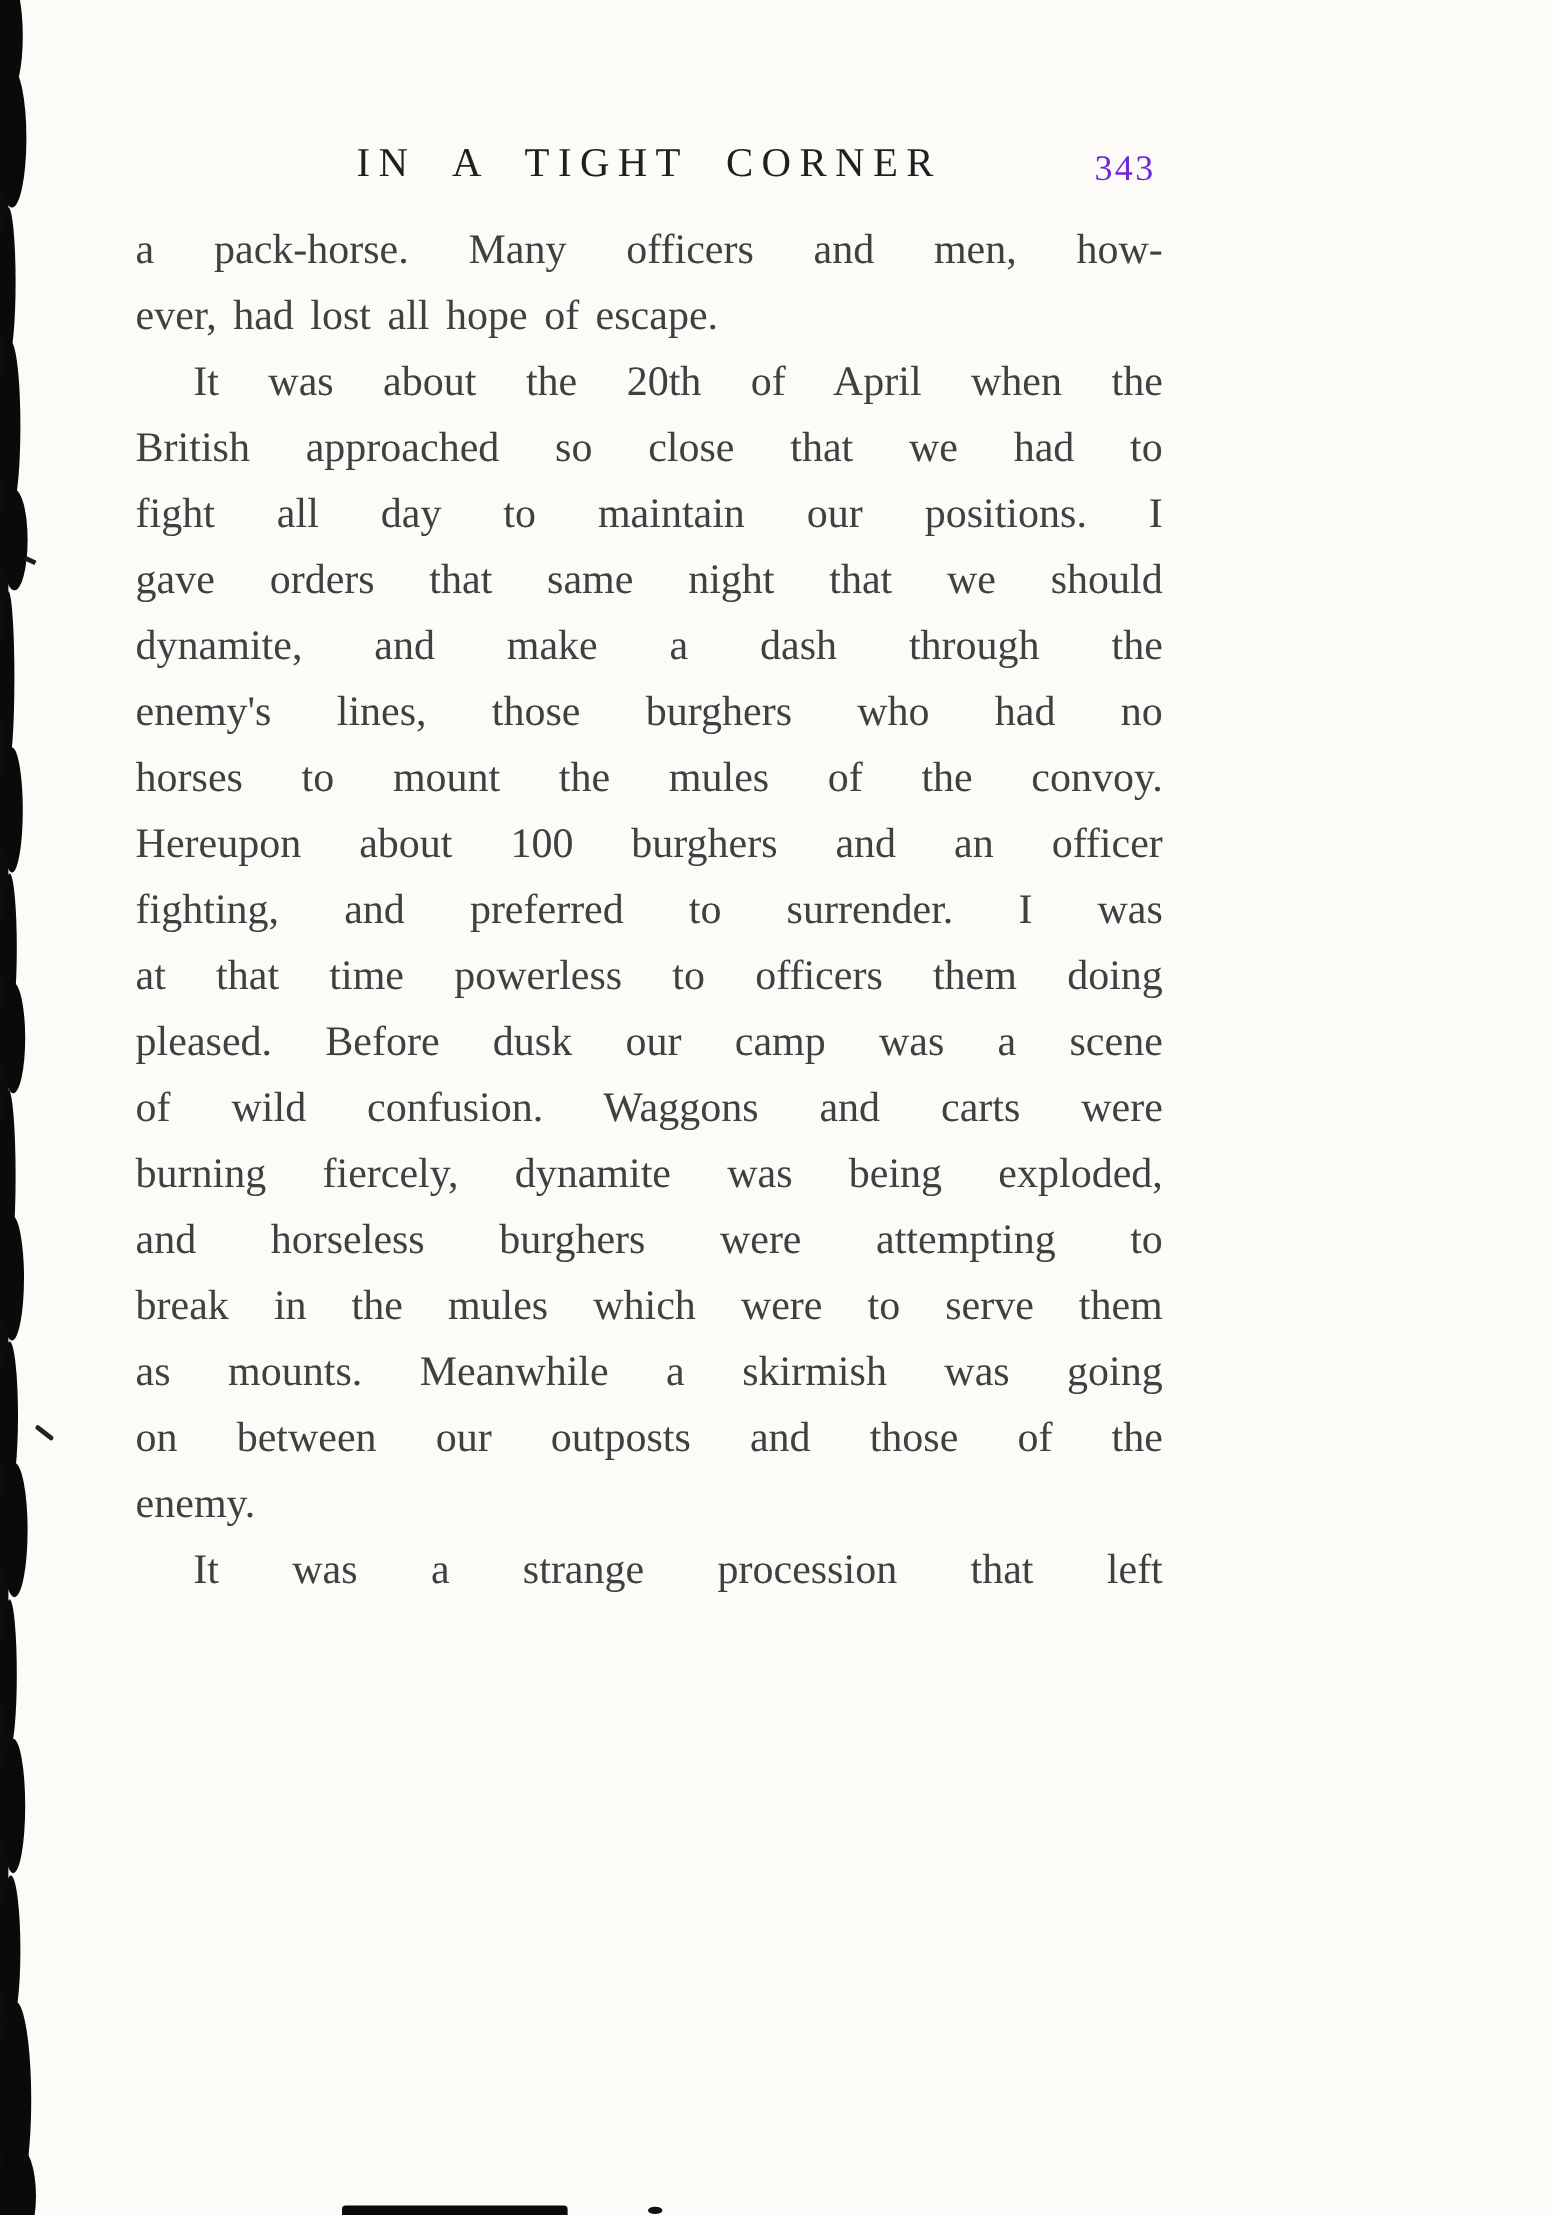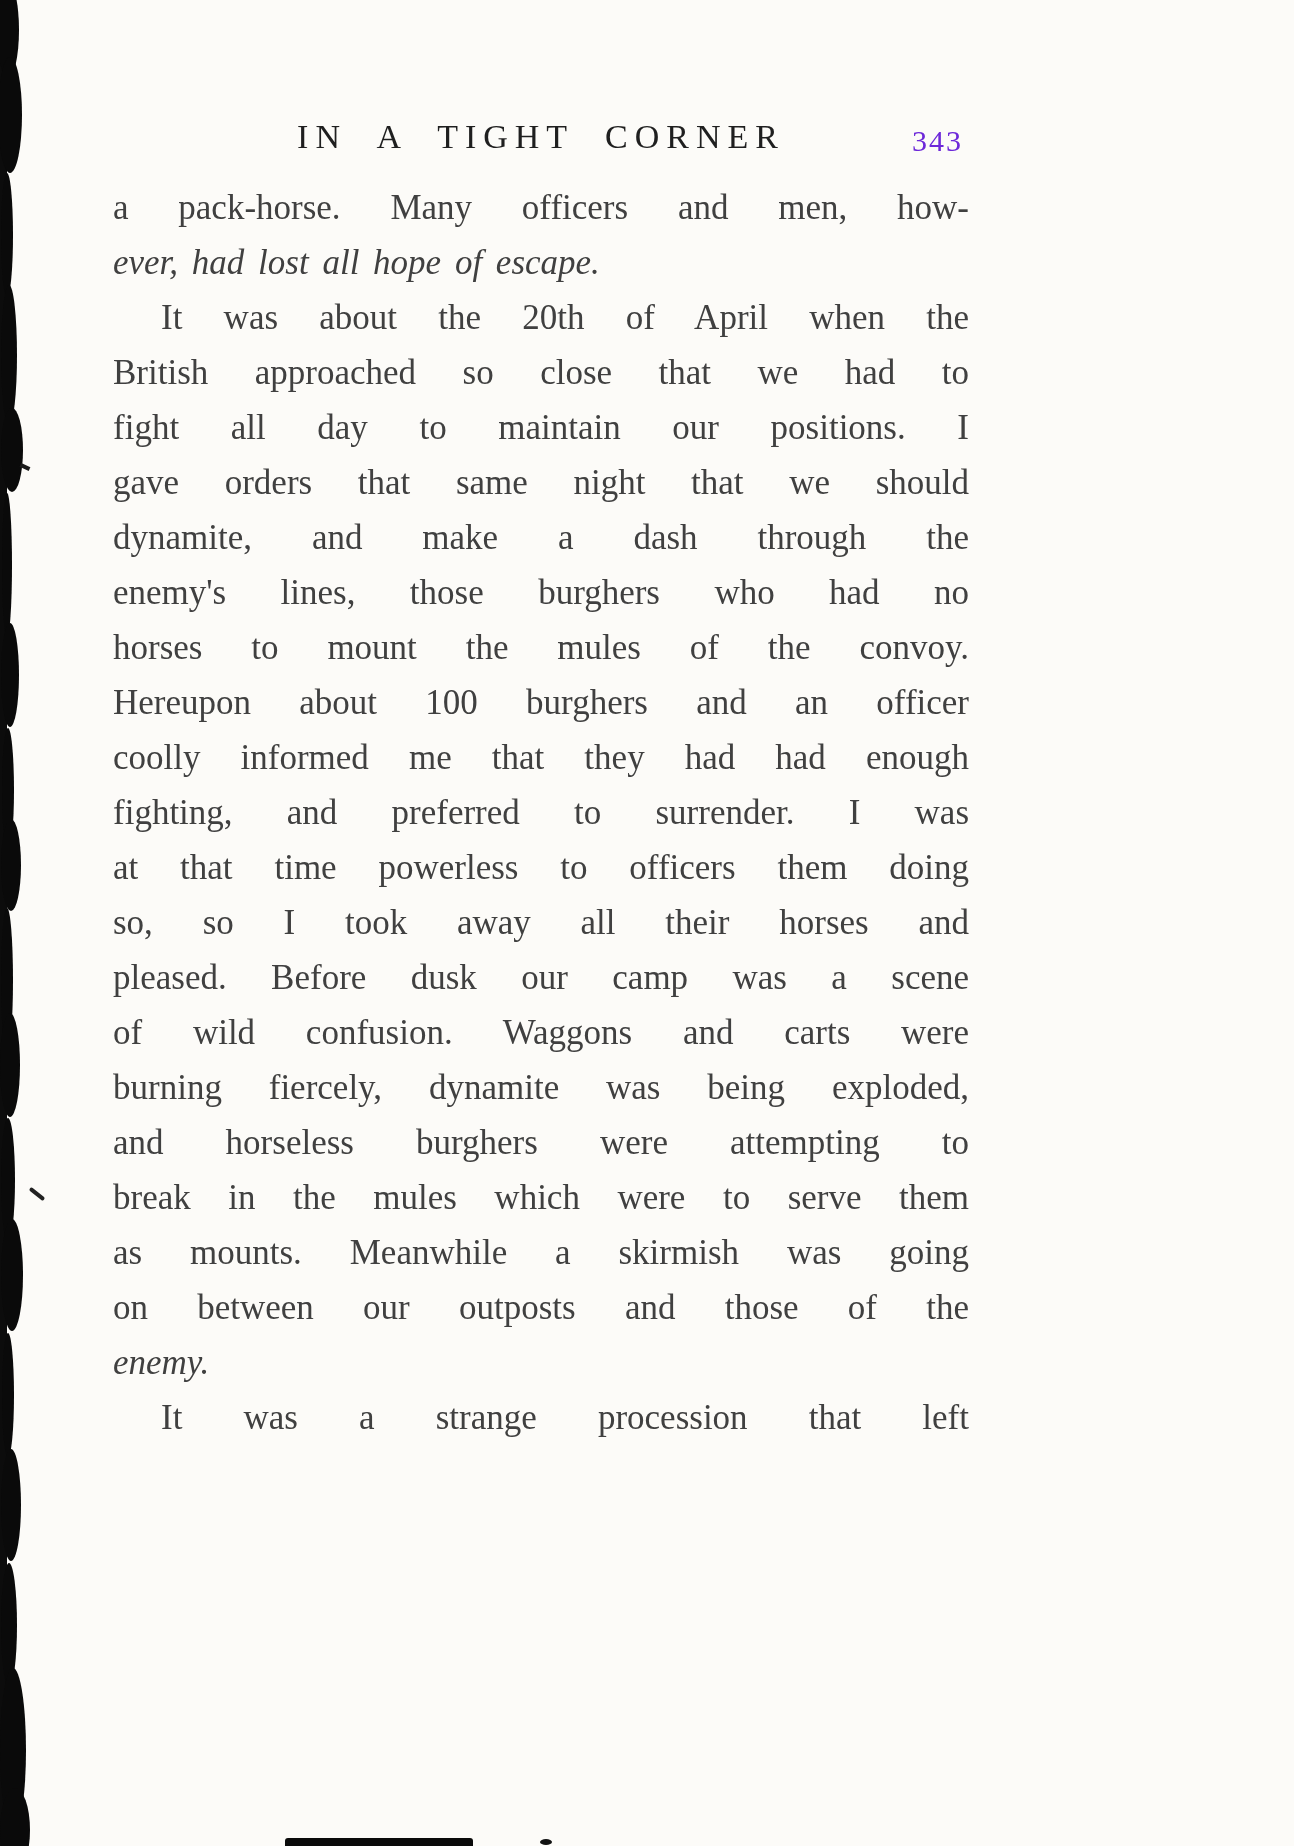--- a/index.html
+++ b/index.html
@@ -62,21 +62,20 @@
     text-align: justify;
     text-align-last: justify;
     word-spacing: 5px;
     color: #404040;
   }
   .line.indent {
     text-indent: 48px;
   }
   .line.last {
     text-align-last: left;
-    font-style: italic;
   }
   .bottom-mark {
     position: absolute;
     left: 285px;
     bottom: 0;
     width: 188px;
     height: 8px;
     background: #0a0a0a;
     border-radius: 3px 3px 0 0;
   }
@@ -139,24 +138,22 @@
         <div class="line">a pack-horse. Many officers and men, how-</div>
         <div class="line last">ever, had lost all hope of escape.</div>
         <div class="line indent">It was about the 20th of April when the</div>
         <div class="line">British approached so close that we had to</div>
         <div class="line">fight all day to maintain our positions. I</div>
         <div class="line">gave orders that same night that we should</div>
         <div class="line">dynamite, and make a dash through the</div>
         <div class="line">enemy's lines, those burghers who had no</div>
         <div class="line">horses to mount the mules of the convoy.</div>
         <div class="line">Hereupon about 100 burghers and an officer</div>
-        <div class="line">coolly informed me that they had had enough</div>
         <div class="line">fighting, and preferred to surrender. I was</div>
         <div class="line">at that time powerless to officers them doing</div>
-        <div class="line">so, so I took away all their horses and</div>
         <div class="line">pleased. Before dusk our camp was a scene</div>
         <div class="line">of wild confusion. Waggons and carts were</div>
         <div class="line">burning fiercely, dynamite was being exploded,</div>
         <div class="line">and horseless burghers were attempting to</div>
         <div class="line">break in the mules which were to serve them</div>
         <div class="line">as mounts. Meanwhile a skirmish was going</div>
         <div class="line">on between our outposts and those of the</div>
         <div class="line last">enemy.</div>
         <div class="line indent">It was a strange procession that left</div>
       </div>

